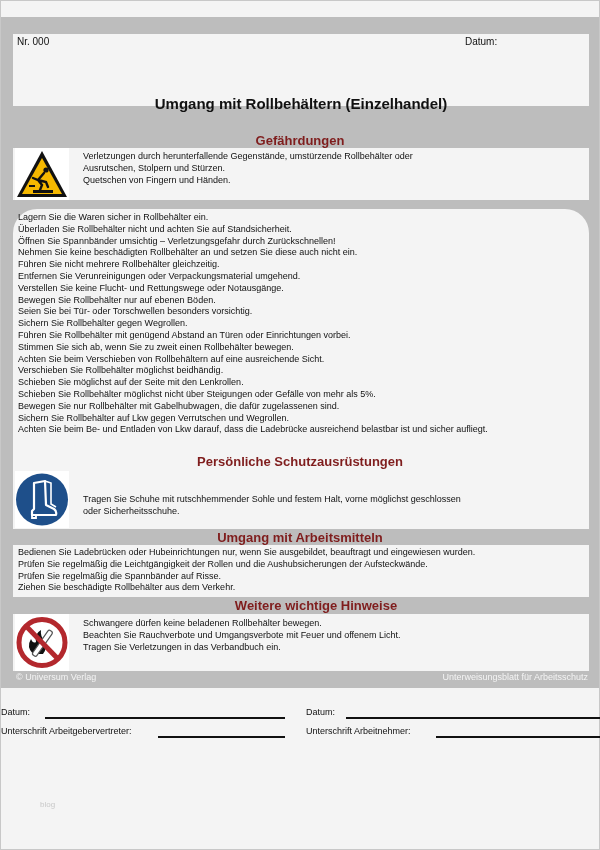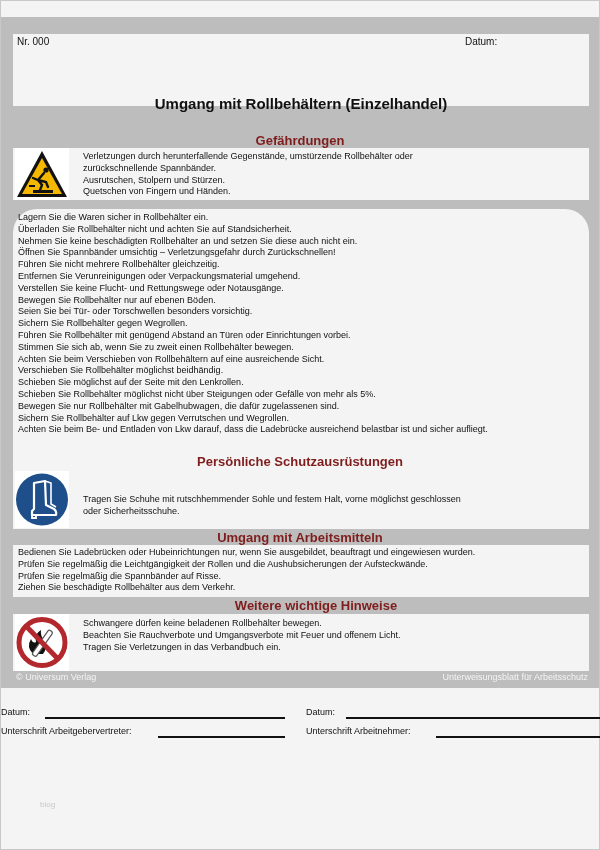--- a/index.html
+++ b/index.html
@@ -46,33 +46,32 @@
         <polygon points="27,3 52,49 2,49" fill="#111"></polygon>
         <polygon points="27,10 47,46 7,46" fill="#f5b800"></polygon>
         <circle cx="31" cy="22" r="2.6" fill="#111"></circle>
         <path d="M29,25 L23,32 L18,30 M23,32 L27,37 L25,42 M23,32 L31,34 L33,39" stroke="#111" stroke-width="2.4" fill="none" stroke-linecap="round"></path>
         <rect x="18" y="42" width="20" height="3" fill="#111"></rect>
         <path d="M14,38 L20,38" stroke="#111" stroke-width="2"></path>
       </svg>
     </div>
     <div class="iconed-text" style="top:3px;">
       <div class="line">Verletzungen durch herunterfallende Gegenstände, umstürzende Rollbehälter oder</div>
-      <div class="line">zurückschnellende Spannbänder.</div>
       <div class="line">Ausrutschen, Stolpern und Stürzen.</div>
       <div class="line">Quetschen von Fingern und Händen.</div>
     </div>
   </div>
 
   <div class="sec-title" style="top:189px;">Berufsspezifische Sicherheitshinweise</div>
   <div class="box" style="top:192px; height:286px;border-radius:24px;">
     <div class="list-text" style="top:3px;">
       <div class="line">Lagern Sie die Waren sicher in Rollbehälter ein.</div>
       <div class="line">Überladen Sie Rollbehälter nicht und achten Sie auf Standsicherheit.</div>
+      <div class="line">Öffnen Sie Spannbänder umsichtig – Verletzungsgefahr durch Zurückschnellen!</div>
       <div class="line">Nehmen Sie keine beschädigten Rollbehälter an und setzen Sie diese auch nicht ein.</div>
-      <div class="line">Öffnen Sie Spannbänder umsichtig – Verletzungsgefahr durch Zurückschnellen!</div>
       <div class="line">Führen Sie nicht mehrere Rollbehälter gleichzeitig.</div>
       <div class="line">Entfernen Sie Verunreinigungen oder Verpackungsmaterial umgehend.</div>
       <div class="line">Verstellen Sie keine Flucht- und Rettungswege oder Notausgänge.</div>
       <div class="line">Bewegen Sie Rollbehälter nur auf ebenen Böden.</div>
       <div class="line">Seien Sie bei Tür- oder Torschwellen besonders vorsichtig.</div>
       <div class="line">Sichern Sie Rollbehälter gegen Wegrollen.</div>
       <div class="line">Führen Sie Rollbehälter mit genügend Abstand an Türen oder Einrichtungen vorbei.</div>
       <div class="line">Stimmen Sie sich ab, wenn Sie zu zweit einen Rollbehälter bewegen.</div>
       <div class="line">Achten Sie beim Verschieben von Rollbehältern auf eine ausreichende Sicht.</div>
       <div class="line">Verschieben Sie Rollbehälter möglichst beidhändig.</div>

